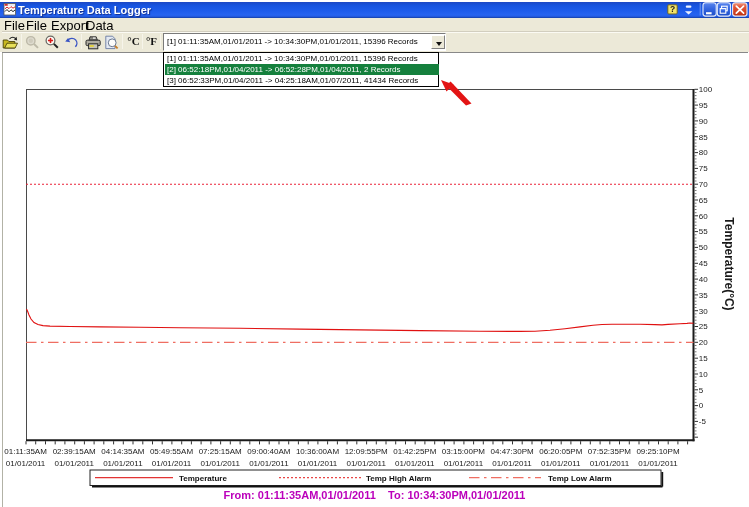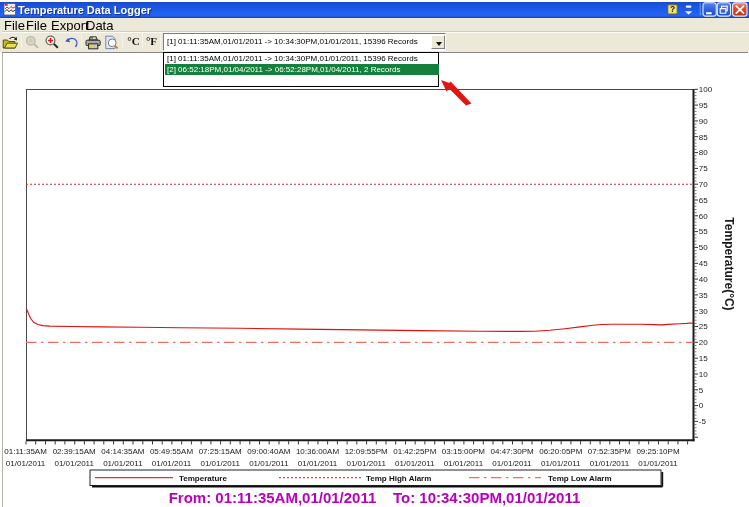--- a/index.html
+++ b/index.html
@@ -37,21 +37,21 @@
   border-top:1px solid #fff; border-left:1px solid #fff;
   border-bottom:1px solid #808080; border-right:1px solid #808080; }
 #combobtn:after { content:""; position:absolute; left:3.5px; top:5.5px; border:3.5px solid transparent; border-top:4.5px solid #111; }
 
 
 #ddlist { left:163px; top:52px; width:276px; height:35px; background:#fff; border:1px solid #000; z-index:5; }
 .ddrow { position:absolute; left:1px; width:274px; height:11px; font-size:8px; color:#000;
   padding-left:2px; white-space:pre; line-height:11px; }
 .ddsel { background:#15803d; color:#fff; }
 
-#fromto { left:0px; top:489px; width:749px; text-align:center; font-size:15px; font-weight:bold; color:#bb00bb; }
+#fromto { left:0px; top:489px; width:749px; text-align:center; font-size:11px; font-weight:bold; color:#bb00bb; }
 </style>
 </head>
 <body>
 <div id="win">
   <div class="abs" id="titlebar"></div>
   <div class="abs" id="titletext">Temperature Data Logger</div>
 
   <div class="abs" id="menubar">
     <span class="menuitem" style="left:4px;">File</span>
     <span class="menuitem" style="left:26px;">File</span>
@@ -74,20 +74,21 @@
   <div class="abs" id="menugroove2"></div>
   <div class="abs" id="clientline"></div>
 
   <div class="abs" id="combo"></div>
   <div class="abs" id="combotext">[1] 01:11:35AM,01/01/2011 -&gt; 10:34:30PM,01/01/2011, 15396 Records</div>
   <div class="abs" id="combobtn"></div>
 
   <div class="abs" id="ddlist">
     <div class="ddrow" style="top:0px;">[1] 01:11:35AM,01/01/2011 -&gt; 10:34:30PM,01/01/2011, 15396 Records</div>
     <div class="ddrow ddsel" style="top:11px;">[2] 06:52:18PM,01/04/2011 -&gt; 06:52:28PM,01/04/2011, 2 Records</div>
+    <div class="ddrow" style="top:22px;">[3] 06:52:33PM,01/04/2011 -&gt; 04:25:18AM,01/07/2011, 41434 Records</div>
   </div>
 
   <svg class="abs" id="chartsvg" style="left:0;top:0;z-index:2;" width="749" height="507" viewBox="0 0 749 507">
 <line x1="26" y1="89.5" x2="694.5" y2="89.5" stroke="#4a4a4a" stroke-width="1"></line>
 <line x1="26.5" y1="89.5" x2="26.5" y2="440.2" stroke="#4a4a4a" stroke-width="1"></line>
 <line x1="693.5" y1="89.0" x2="693.5" y2="441.2" stroke="#1a1a1a" stroke-width="2"></line>
 <line x1="26.0" y1="440.2" x2="694.5" y2="440.2" stroke="#1a1a1a" stroke-width="2"></line>
 <line x1="694.5" y1="437.2" x2="698" y2="437.2" stroke="#333" stroke-width="1"></line>
 <line x1="694.5" y1="434.1" x2="696.5" y2="434.1" stroke="#555" stroke-width="0.8"></line>
 <line x1="694.5" y1="430.9" x2="696.5" y2="430.9" stroke="#555" stroke-width="0.8"></line>

